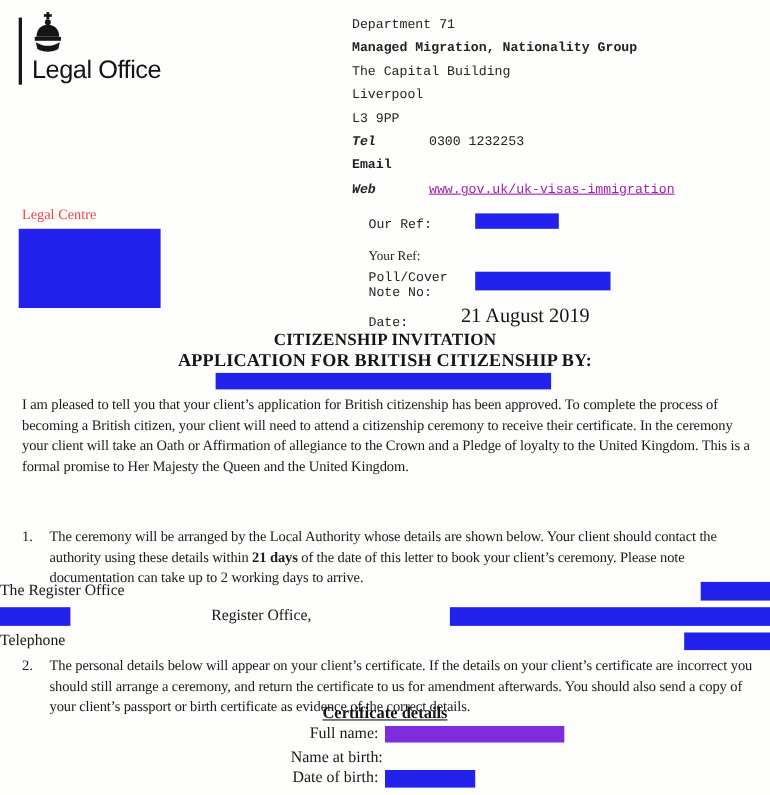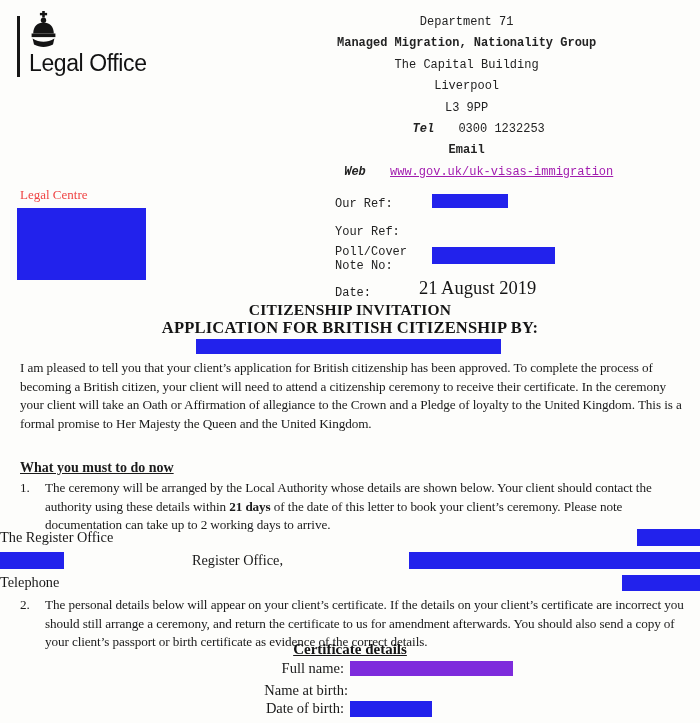--- a/index.html
+++ b/index.html
@@ -16,21 +16,21 @@
   .abs{position:absolute;}
 
   
   .logo-bar{left:17px;top:16px;width:3px;height:61px;background:#161616;}
   .crown{left:27px;top:11px;}
   .logo-text{left:29px;top:50px;font-family:"Liberation Sans","DejaVu Sans",sans-serif;
              font-size:23px;font-weight:500;letter-spacing:-0.4px;color:#121212;}
 
   
   .mono{font-family:"Liberation Mono","DejaVu Sans Mono",monospace;font-size:12px;color:#232323;}
-  .addr{left:320px;top:12px;line-height:21.4px;white-space:nowrap;text-align:center;}
+  .addr{left:320px;top:12px;line-height:21.4px;white-space:nowrap;}
   .addr .b{font-weight:bold;}
   .addr .lbl{display:inline-block;width:70px;font-weight:bold;font-style:italic;}
   .addr .web-url{text-decoration:underline;color:#a21caf;}
 
   .legal{left:20px;top:187px;font-size:13px;color:#ef4444;}
 
   .refs-lbl{white-space:pre-line;line-height:13.5px;}
 
   .date-val{left:419px;top:278px;font-size:18.5px;color:#141414;}
 
@@ -95,34 +95,33 @@
     <div><span class="lbl">Tel</span><span>0300 1232253</span></div>
     <div class="b">Email</div>
     <div><span class="lbl">Web</span><span class="web-url">www.gov.uk/uk-visas-immigration</span></div>
   </div>
 
   <div class="abs legal">Legal Centre</div>
   <div class="redact" style="left: 17px; top: 208px; width: 129px; height: 72px; background-color: rgb(34, 34, 236);"></div>
 
   <div class="abs mono" style="left:335px;top:197px;">Our Ref:</div>
   <div class="redact" style="left: 432px; top: 194px; width: 76px; height: 14px; background-color: rgb(34, 34, 236);"></div>
-  <div class="abs mono" style="left:335px;top:225px;">Your Ref:</div>
+  <div class="abs mono" style="left:335px;top:225px;font-family:Liberation Serif, serif;">Your Ref:</div>
   <div class="abs mono refs-lbl" style="left:335px;top:246px;">Poll/Cover
 Note No:</div>
   <div class="redact" style="left: 432px; top: 247px; width: 123px; height: 17px; background-color: rgb(34, 34, 236);"></div>
   <div class="abs mono" style="left:335px;top:286px;">Date:</div>
   <div class="abs date-val">21 August 2019</div>
 
   <div class="abs title1">CITIZENSHIP INVITATION</div>
   <div class="abs title2">APPLICATION FOR BRITISH CITIZENSHIP BY:</div>
   <div class="redact" style="left: 196px; top: 339px; width: 305px; height: 15px; background-color: rgb(34, 34, 236);"></div>
 
   <div class="abs bodytext intro">I am pleased to tell you that your client’s application for British citizenship has been approved. To complete the process of becoming a British citizen, your client will need to attend a citizenship ceremony to receive their certificate. In the ceremony your client will take an Oath or Affirmation of allegiance to the Crown and a Pledge of loyalty to the United Kingdom. This is a formal promise to Her Majesty the Queen and the United Kingdom.</div>
 
-  <div class="abs sect-head">What you must to do now</div>
 
   <div class="abs bodytext listitem item1">
     <span class="num">1.</span>
     <span><span>The ceremony will be arranged by the Local Authority whose details are shown below. Your client should contact the authority using these details within </span><b>21 days</b><span> of the date of this letter to book your client’s ceremony.  Please note documentation can take up to 2 working days to arrive.</span></span>
   </div>
 
   <div class="abs regline reg1">
     <span>The Register Office</span>
     <span class="bx gap-s" style="width: 63px; height: 17px; background-color: rgb(34, 34, 236);"></span>
   </div>

